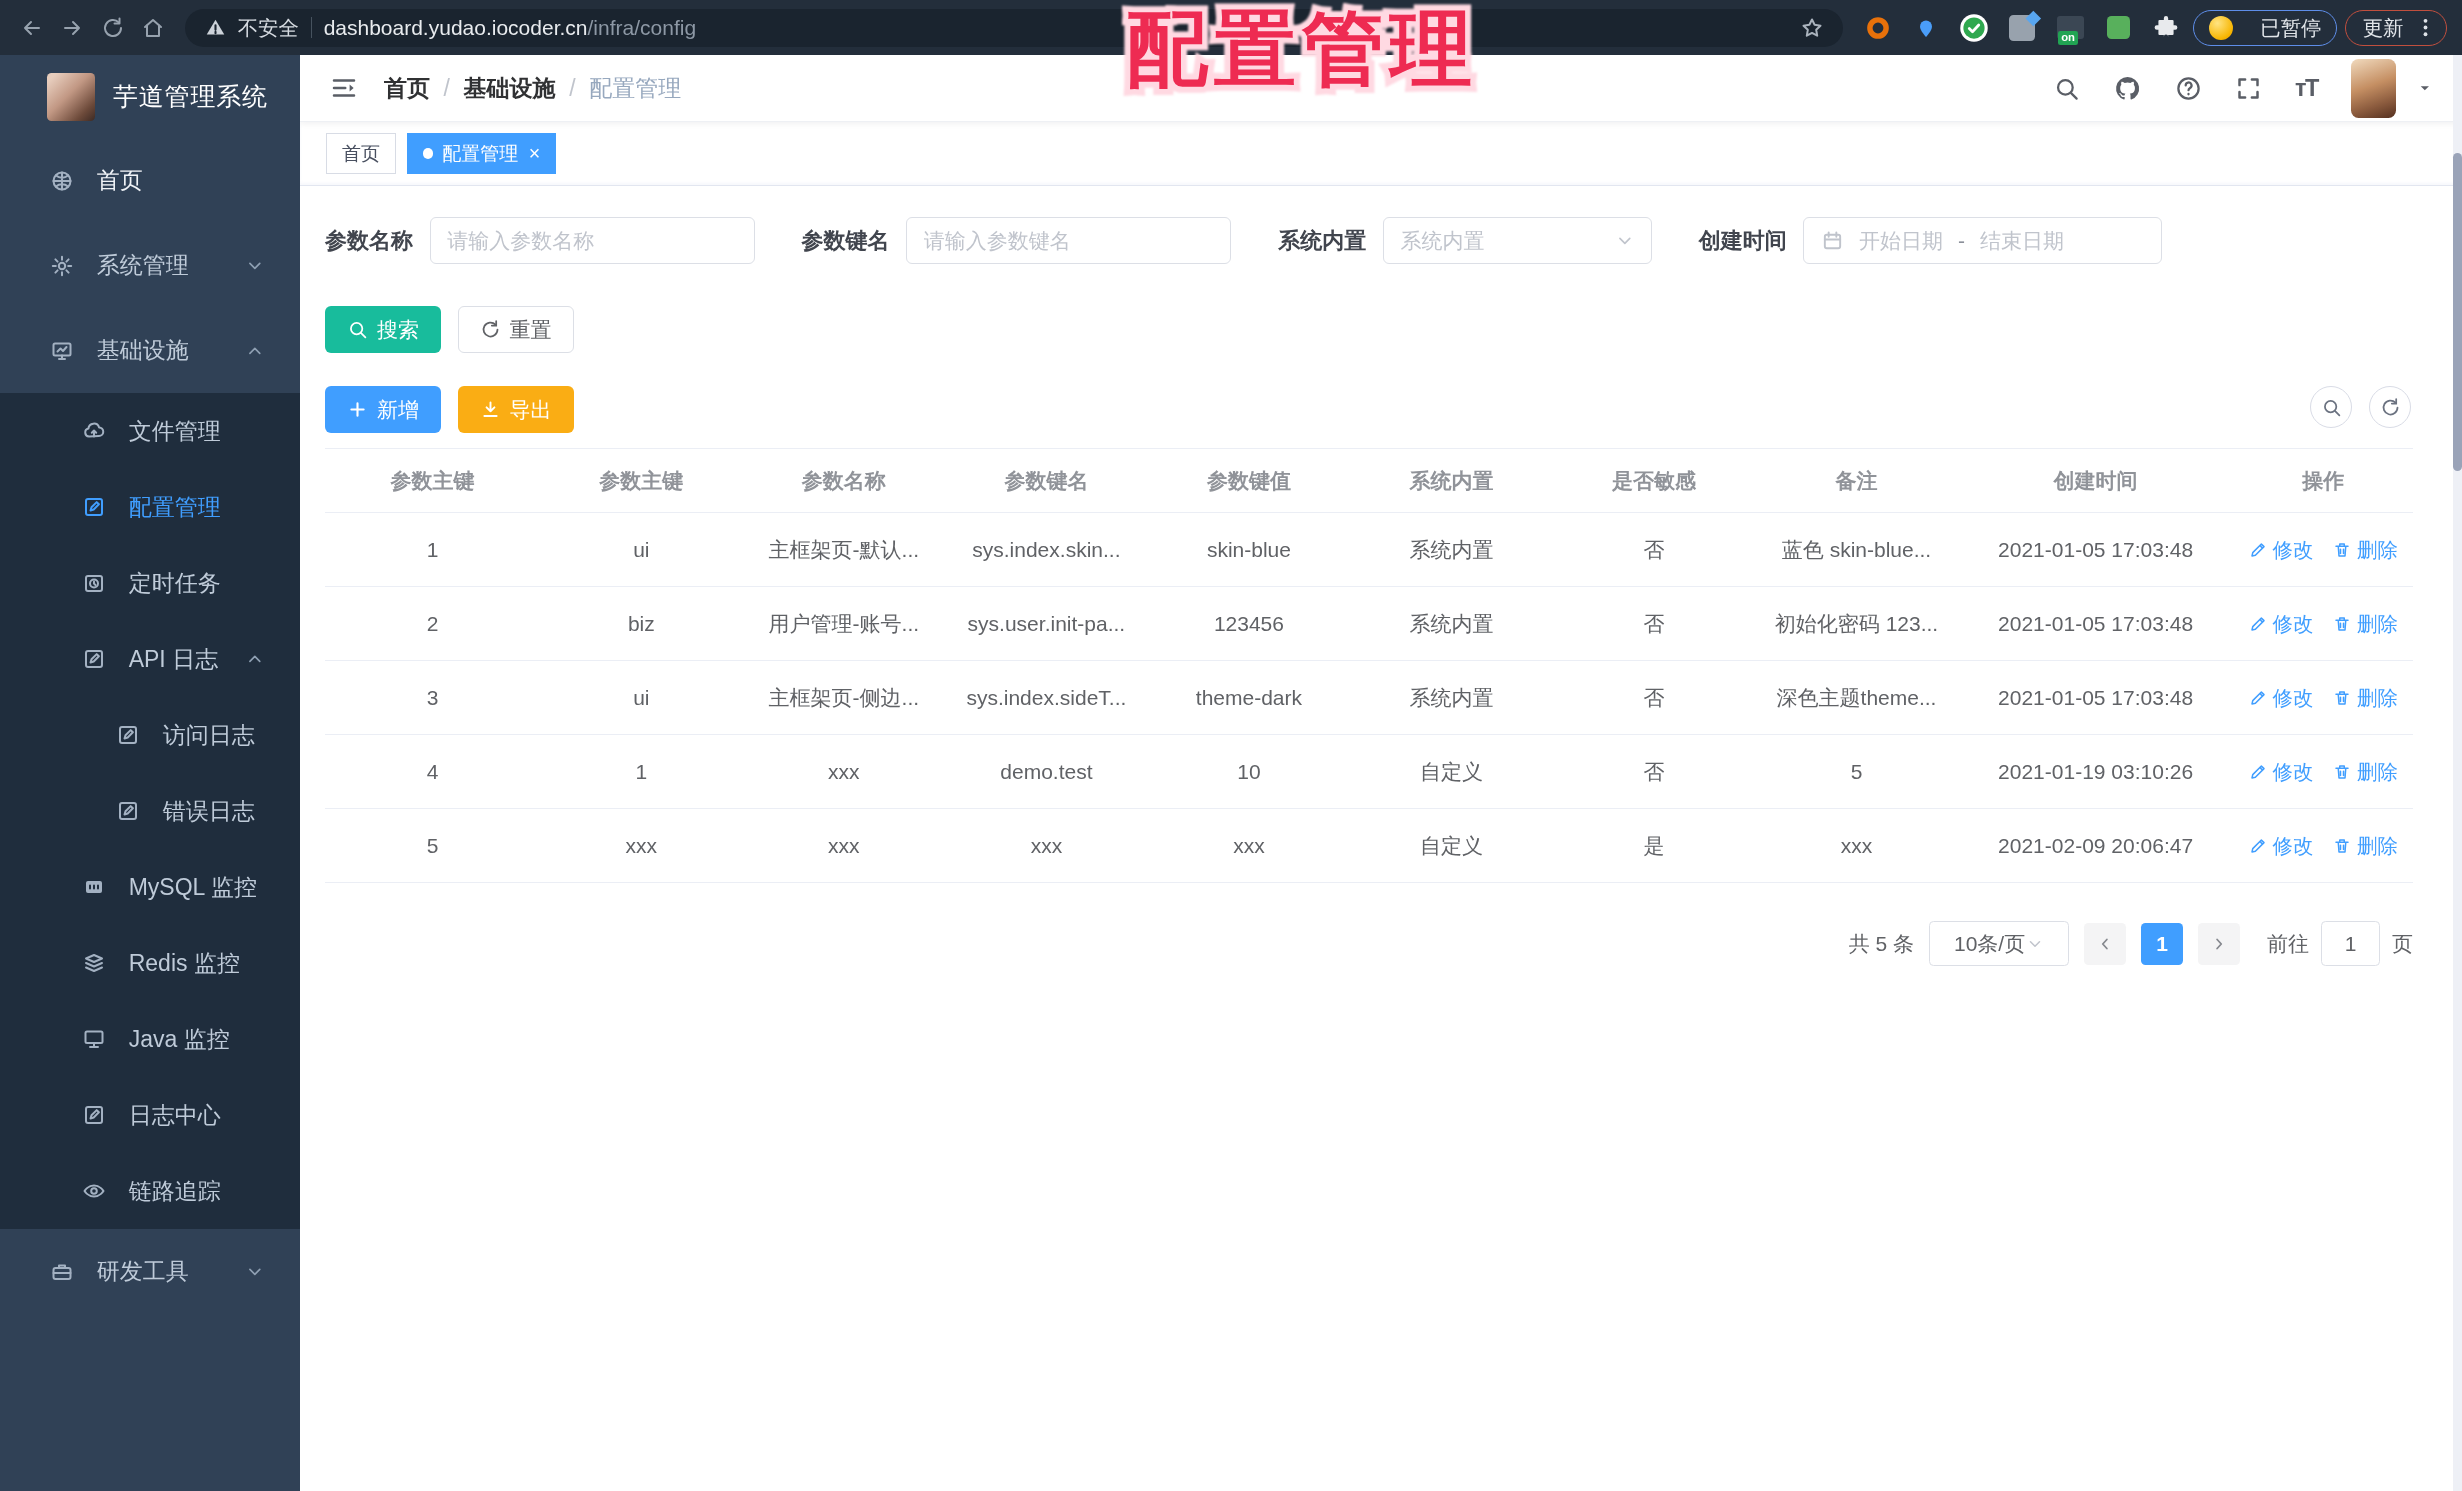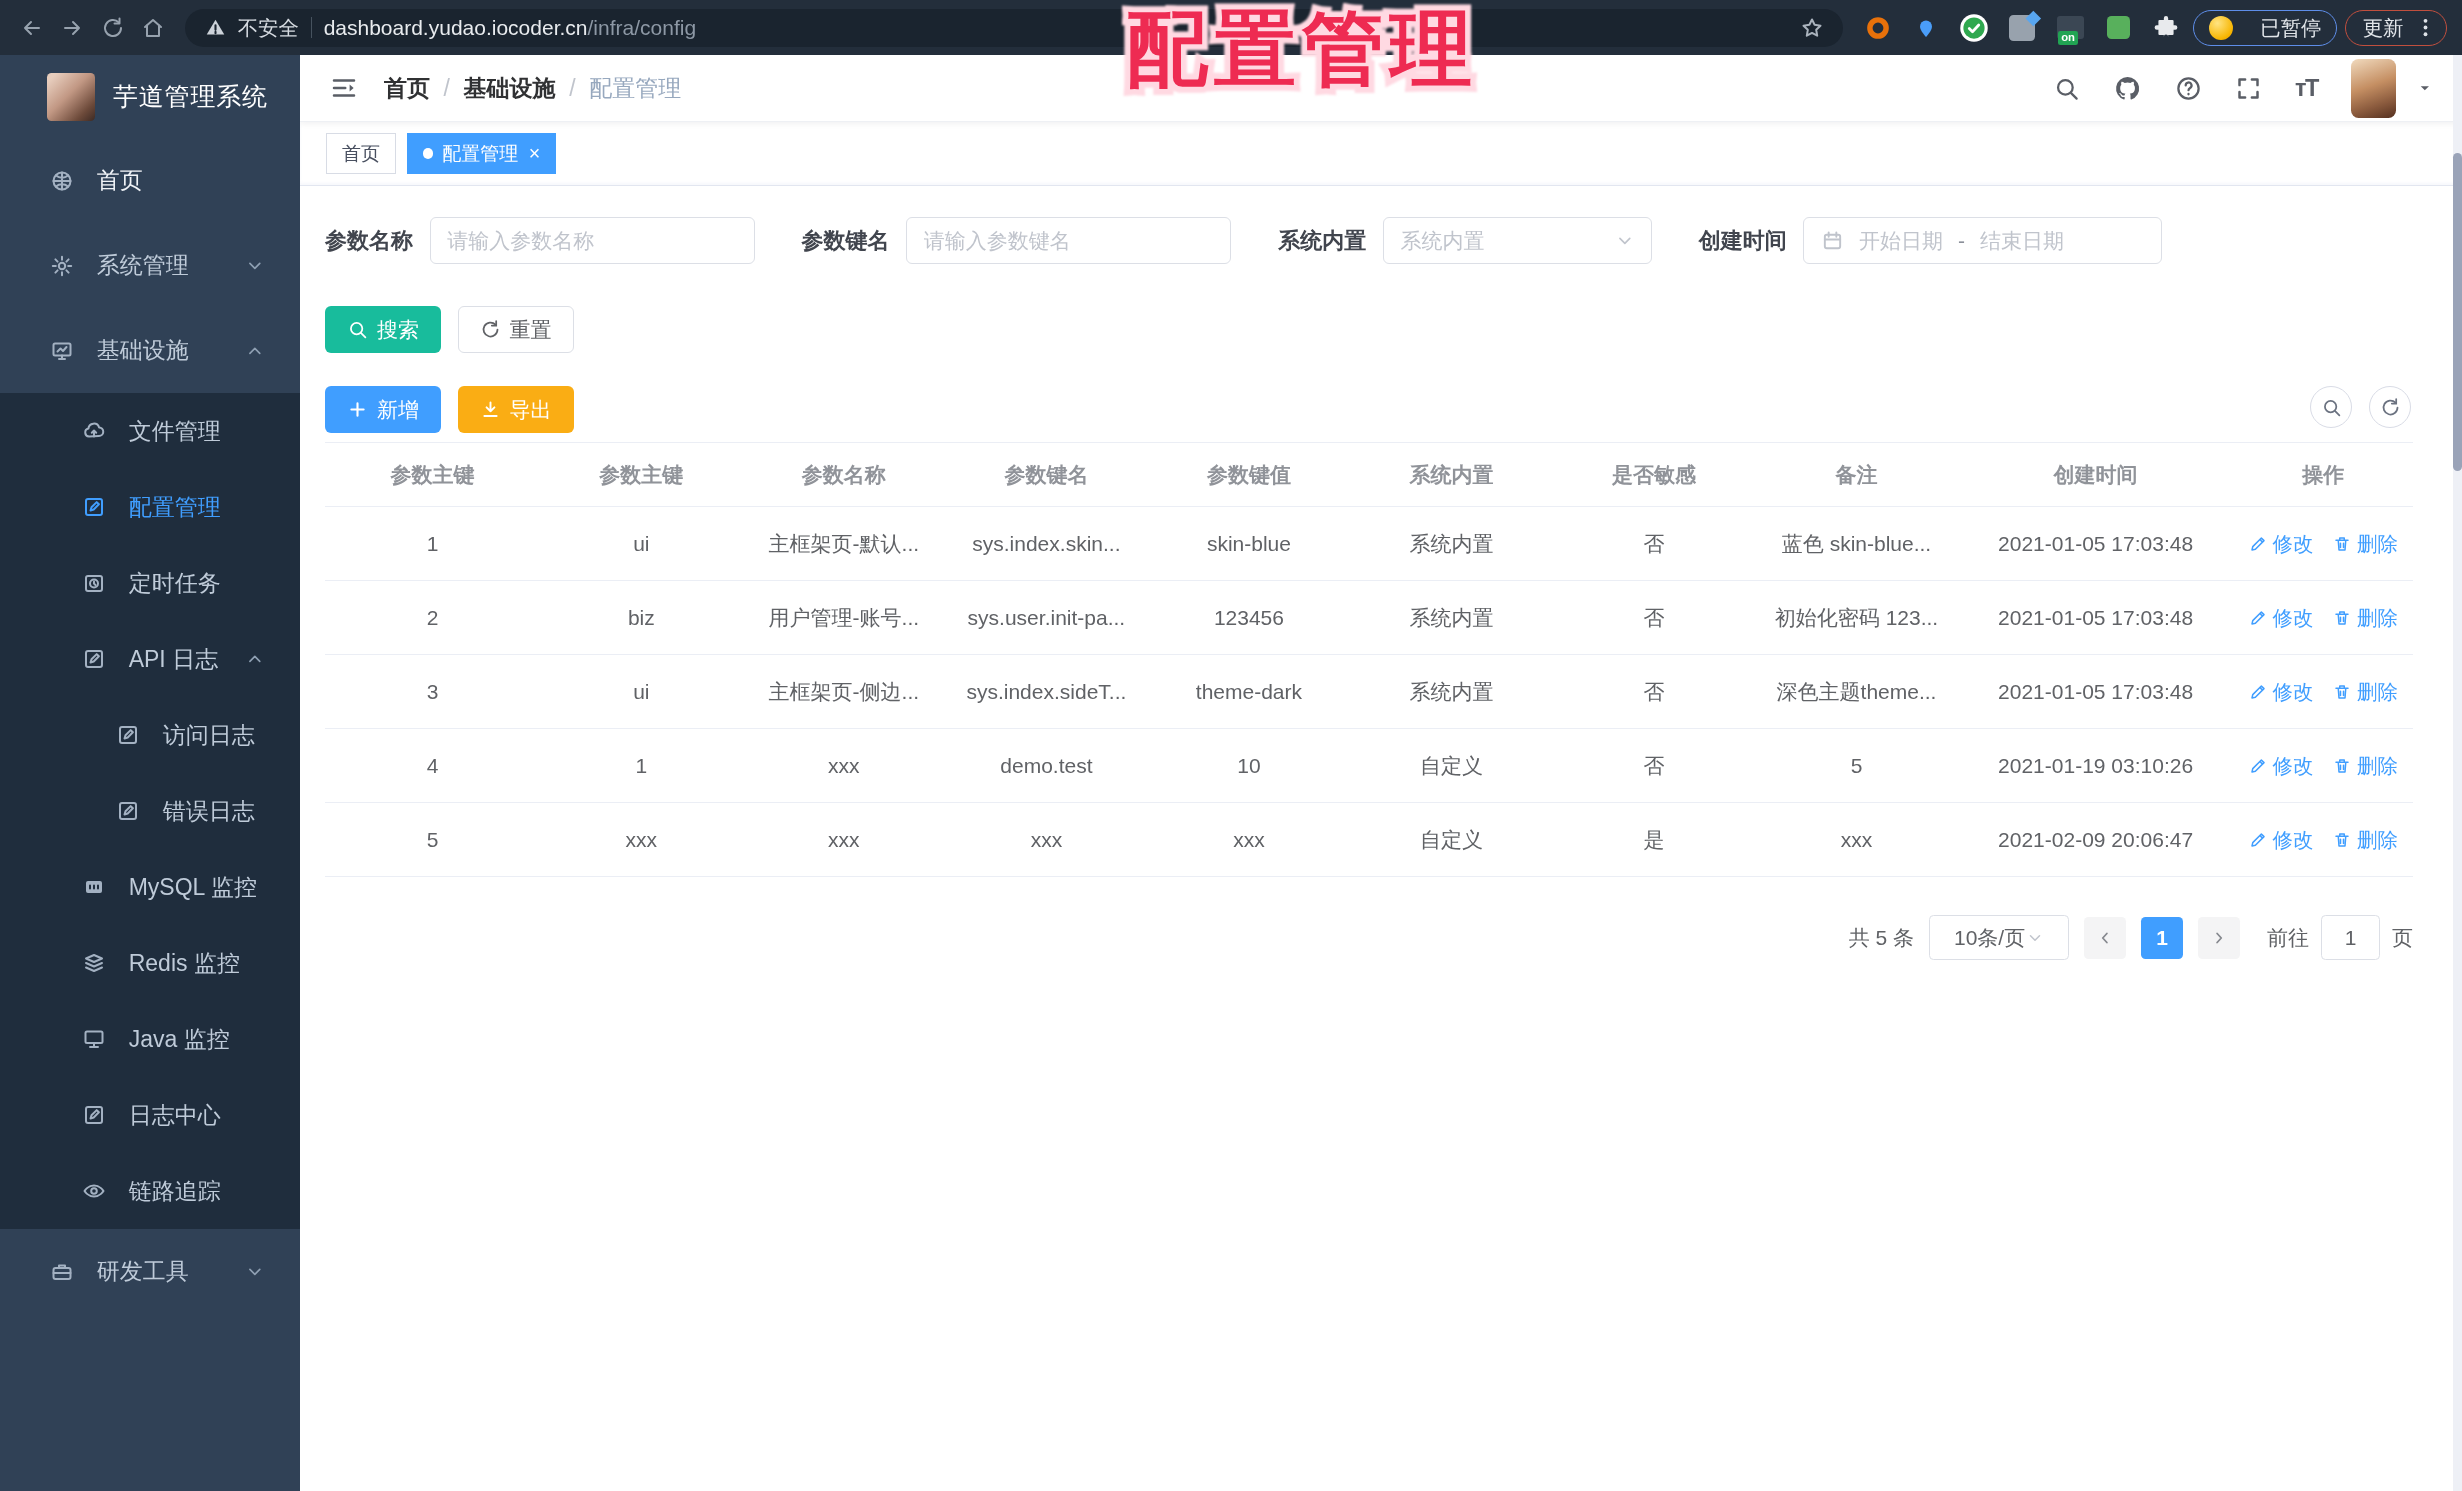--- a/index.html
+++ b/index.html
@@ -99,21 +99,21 @@
        justify-content:center;gap:9px;padding:0 21px;border:0.8px solid transparent;cursor:pointer;
        font-family:inherit;white-space:nowrap}
   .btn-search{background:var(--teal);color:#fff}
   .btn-reset{background:#fff;color:var(--txt);border-color:var(--border)}
   .btn-add{background:var(--accent);color:#fff}
   .btn-export{background:var(--amber);color:#fff}
   .circle-btns{position:absolute;top:200px;right:51px;display:flex;gap:16.6px}
   .circle-btn{width:42px;height:42px;border-radius:50%;border:0.8px solid #d9dce6;background:#fff;
               display:flex;align-items:center;justify-content:center;color:#6b7280;cursor:pointer}
   
-  .table-wrap{margin-top:9px;width:2088px}
+  .table-wrap{margin-top:15px;width:2088px}
   table{width:100%;border-collapse:collapse;font-size:21px;color:var(--txt);table-layout:fixed}
   thead th{height:64px;color:var(--txt-head);font-weight:600;text-align:center;
            border-top:0.8px solid var(--table-line);border-bottom:0.8px solid var(--table-line)}
   tbody td{height:74px;text-align:center;border-bottom:0.8px solid var(--table-line);
            overflow:hidden;white-space:nowrap;text-overflow:ellipsis}
   .op-link{color:var(--accent);display:inline-flex;align-items:center;gap:6px;margin:0 9.8px;
            font-size:20.4px;cursor:pointer}
   
   .pagination{width:2088px;margin-top:38px;display:flex;align-items:center;justify-content:flex-end;
               gap:15px;font-size:21px;color:var(--txt)}

